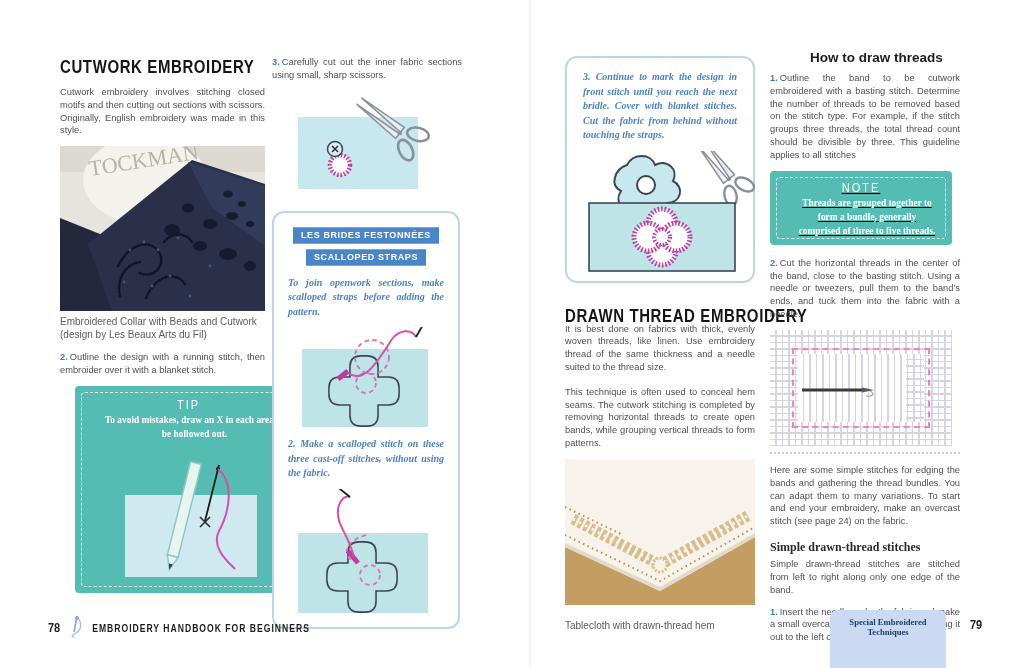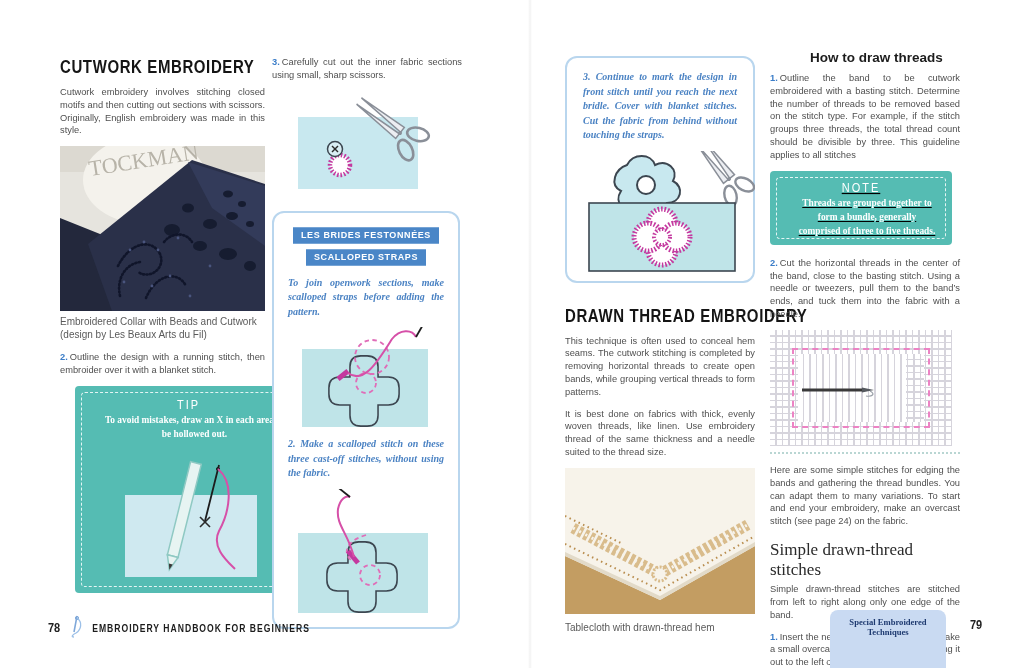--- a/index.html
+++ b/index.html
@@ -27,21 +27,21 @@
   .round-box { border:2px solid #b9d6ee; border-radius:12px; background:#fff; }
 
   .badge-wrap { text-align:center; margin-top:11px; }
   .badge { background:#4a86c7; color:#fff; font-weight:bold; font-size:9px; letter-spacing:.6px;
            padding:2px 8px 3px 8px; display:inline-block; margin-bottom:3px; transform:scaleY(1.1); }
 
   .blue-italic { font-family:"Liberation Serif",serif; font-style:italic; font-weight:bold; color:#4a82c3;
                  font-size:10px; line-height:1.45; text-align:justify; margin:8px 14px; }
 
   .h-sans { font-weight:bold; font-size:13.5px; color:#1c1c1c; margin-bottom:7px;padding-left:40px; }
-  .h-serif { font-family:"Liberation Serif",serif; font-weight:normal; font-size:17px; color:#2a2a2a; margin-bottom:3px; }
+  .h-serif { font-family:"Liberation Serif",serif; font-weight:bold; font-size:12px; color:#2a2a2a; margin-bottom:3px; }
 
   .illus { display:block; }
 
   
   .grid-illus { position:relative; width:182px; height:116px; margin-bottom:6px;
     background:
       repeating-linear-gradient(to right, transparent 0 5px, #d6d4dc 5px 6.5px),
       repeating-linear-gradient(to bottom, transparent 0 5px, #d6d4dc 5px 6.5px);
     background-color:#fff; }
   .grid-open { position:absolute; left:28px; top:24px; width:126px; height:68px;
@@ -218,34 +218,34 @@
         <circle cx="79" cy="86" r="14" fill="#fff" stroke="#c4399f" stroke-width="5" stroke-dasharray="1.6 1.8"></circle>
         <circle cx="107" cy="86" r="14" fill="#fff" stroke="#c4399f" stroke-width="5" stroke-dasharray="1.6 1.8"></circle>
         <circle cx="93" cy="86" r="8" fill="#fff" stroke="#c4399f" stroke-width="4" stroke-dasharray="1.6 1.8"></circle>
       </g>
     </svg>
   </div>
 
   <div style="margin-top:22px">
     <span class="display-head">DRAWN THREAD EMBROIDERY</span>
   </div>
+  <p class="bodytext">It is best done on fabrics with thick, evenly woven threads, like linen. Use embroidery thread of the same thickness and a needle suited to the thread size.</p>
   <p class="bodytext" style="margin-top:12px">This technique is often used to conceal hem seams. The cutwork stitching is completed by removing horizontal threads to create open bands, while grouping vertical threads to form patterns.</p>
-  <p class="bodytext">It is best done on fabrics with thick, evenly woven threads, like linen. Use embroidery thread of the same thickness and a needle suited to the thread size.</p>
 
   <svg class="photo" width="190" height="146" viewBox="0 0 190 146" style="margin-top:4px">
     <rect width="190" height="146" fill="#c39d62"></rect>
     <polygon points="0,0 190,0 190,78 95,132 0,88" fill="#f7f3ea"></polygon>
     <polygon points="0,84 95,128 190,74 190,78 95,132 0,88" fill="#e2dac8"></polygon>
     <path d="M0,48 L58,76" stroke="#b98d4e" stroke-width="2" stroke-dasharray="1.5 3.5" fill="none"></path>
     <path d="M8,60 L95,106 L184,56" stroke="#d9bc8c" stroke-width="11" stroke-dasharray="4 2.5" fill="none"></path>
     <path d="M8,60 L95,106 L184,56" stroke="#f7f3ea" stroke-width="3" stroke-dasharray="2 5" fill="none"></path>
     <circle cx="95" cy="106" r="7" fill="#f7f3ea" stroke="#d9bc8c" stroke-width="3" stroke-dasharray="2 1.6"></circle>
     <path d="M0,76 L95,122 L190,68" stroke="#b98d4e" stroke-width="2" stroke-dasharray="1.5 3.5" fill="none"></path>
   </svg>
-  <p class="caption" style="margin-top:7px">Tablecloth with drawn-thread hem</p>
+  <p class="caption" style="margin-top:14px">Tablecloth with drawn-thread hem</p>
 </div>
 
 <div class="col" style="left:770px; top:50px; width:190px;">
   <div class="h-sans">How to draw threads</div>
   <p class="bodytext"><span class="stepnum">1.</span><span>Outline the band to be cutwork embroidered with a basting stitch. Determine the number of threads to be removed based on the stitch type. For example, if the stitch groups three threads, the total thread count should be divisible by three. This guideline applies to all stitches</span></p>
 
   <div class="teal-box" style="width:182px; height:74px; margin-bottom:12px;text-decoration:underline;">
     <div class="teal-dash"></div>
     <div class="teal-title" style="padding-top:9px">NOTE</div>
     <div class="teal-text">Threads are grouped together to form a bundle, generally comprised of three to five threads.</div>

